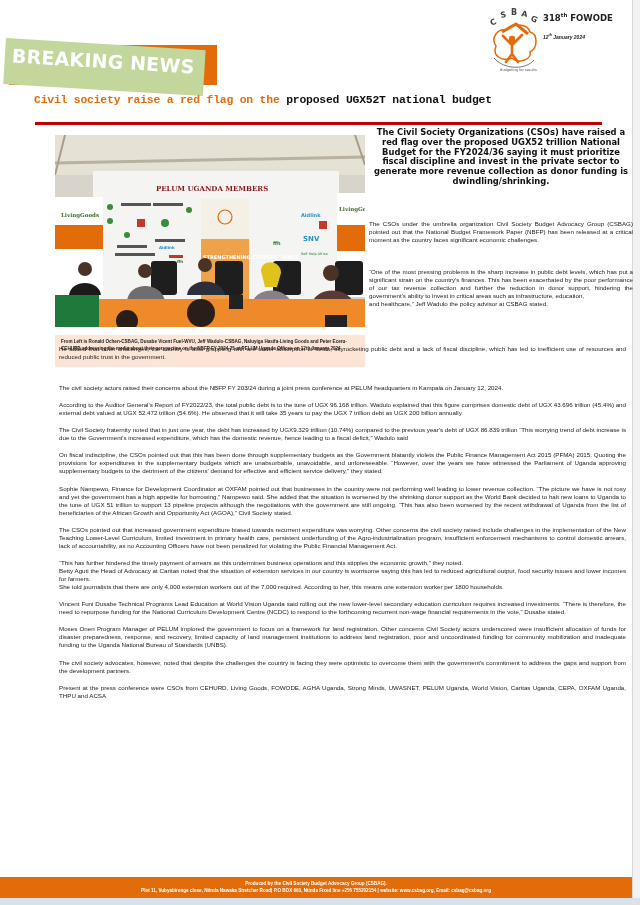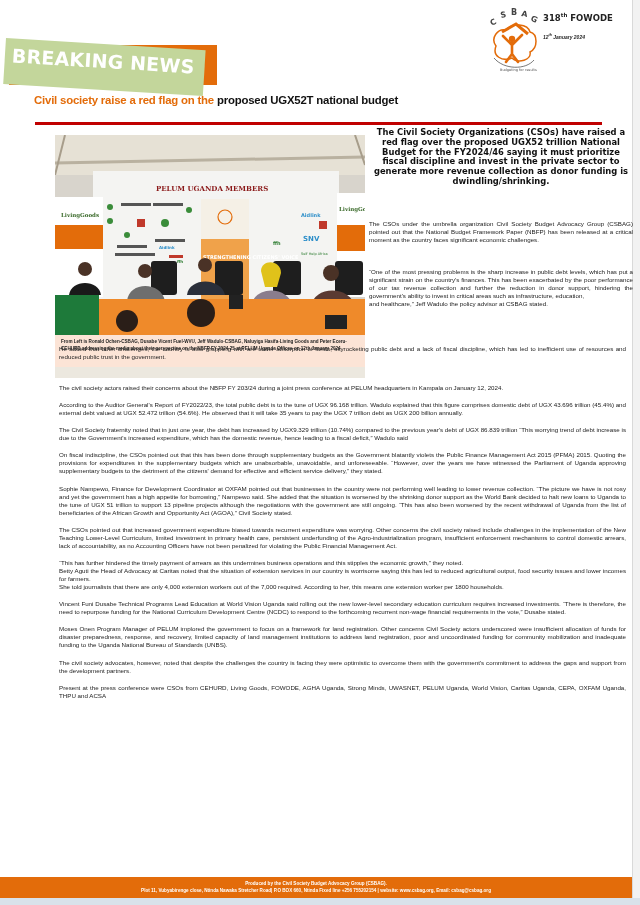--- a/index.html
+++ b/index.html
@@ -13,26 +13,26 @@
 
   .breaking { position: absolute; left: 6px; top: 38px; width: 200px; height: 46px; background: #c3d69b; transform: rotate(3.5deg); transform-origin: left top; }
   .breaking span { position: absolute; left: 7px; top: 6px; font-family: "DejaVu Sans", sans-serif; font-weight: bold; font-size: 19px; color: #fff; letter-spacing: 0.2px; white-space: nowrap; }
 
   .logo { position: absolute; left: 478px; top: 6px; width: 78px; height: 70px; }
   .edition { position: absolute; left: 543px; top: 12px; font-family: "DejaVu Sans", sans-serif; font-size: 8.5px; font-weight: bold; color: #222; }
   .edition sup { font-size: 5.5px; }
   .edition-date { position: absolute; left: 543px; top: 33px; font-size: 5px; font-style: italic; font-weight: bold; color: #222; }
   .edition-date sup { font-size: 3.5px; }
 
-  .headline { position: absolute; left: 34px; top: 94px; font-family: Liberation Sans, sans-serif; font-weight: bold; font-size: 11.4px; white-space: nowrap; letter-spacing: -0.2px; }
+  .headline { position: absolute; left: 34px; top: 94px; font-family: Liberation Mono, monospace; font-weight: bold; font-size: 11.4px; white-space: nowrap; letter-spacing: -0.2px; }
   .headline .h-orange { color: #e36c0a; }
   .headline .h-dark { color: #111; }
   .red-rule { position: absolute; left: 35px; top: 122px; width: 567px; height: 3px; background: #c00000; }
 
-  .photo { position: absolute; left: 55px; top: 135px; width: 310px; height: 243px; overflow: hidden; background: #ece8df; }
+  .photo { position: absolute; left: 55px; top: 135px; width: 310px; height: 192px; overflow: hidden; background: #ece8df; }
   .caption-box { position: absolute; left: 55px; top: 335px; width: 310px; height: 32px; background: #fce4d6; padding: 3px 6px; }
   .caption-box p { font-size: 4.6px; line-height: 1.55; color: #222; font-weight: bold; }
 
   .lead { position: absolute; left: 369px; top: 128px; width: 264px; text-align: center; font-family: "DejaVu Sans", sans-serif; font-weight: bold; font-size: 8.4px; line-height: 1.16; color: #111; }
 
   .col-text { position: absolute; left: 369px; width: 264px; font-size: 6.2px; line-height: 1.3; color: #222; text-align: justify; }
   .col-p1 { top: 220px; }
   .col-p2 { top: 268px; }
 
   .body-text { position: absolute; left: 59px; width: 567px; font-size: 6.2px; line-height: 1.3; color: #222; text-align: justify; }
@@ -148,21 +148,21 @@
     <circle cx="72" cy="186" r="11" fill="#2a1e18"></circle>
     <circle cx="146" cy="178" r="14" fill="#2a1e18"></circle>
     <rect x="174" y="160" width="14" height="14" fill="#222"></rect>
     <rect x="270" y="180" width="22" height="14" fill="#222"></rect>
   </svg>
 </div>
 <div class="caption-box">
   <p>From Left is Ronald Ochen-CSBAG, Dusabe Vicent Fuel-WVU, Jeff Wadulo-CSBAG, Naluyiga Hasifa-Living Goods and Peter Eceru-CEHURD addressing the media about their perspective on the NBFP FY 2024-25 at PELUM Uganda Offices on 12th January 2024</p>
 </div>
 
-<div class="lead">The Civil Society Organizations (CSOs) have raised a red flag over the proposed UGX52 trillion National Budget for the FY2024/46 saying it must prioritize fiscal discipline and invest in the private sector to generate more revenue collection as donor funding is dwindling/shrinking.</div>
+<div class="lead">The Civil Society Organizations (CSOs) have raised a red flag over the proposed UGX52 trillion National Budget for the FY2024/36 saying it must prioritize fiscal discipline and invest in the private sector to generate more revenue collection as donor funding is dwindling/shrinking.</div>
 <div class="col-text col-p1">The CSOs under the umbrella organization Civil Society Budget Advocacy Group (CSBAG) pointed out that the National Budget Framework Paper (NBFP) has been released at a critical moment as the country faces significant economic challenges.</div>
 <div class="col-text col-p2">
   <div>“One of the most pressing problems is the sharp increase in public debt levels, which has put a significant strain on the country's finances. This has been exacerbated by the poor performance of our tax revenue collection and further the reduction in donor support, hindering the government's ability to invest in critical areas such as infrastructure, education,</div>
   <div>and healthcare,” Jeff Wadulo the policy advisor at CSBAG stated.</div>
 </div>
 
 <div class="body-text" style="top:345px;">
   <p style="margin-left:0; text-indent:0;">He added that other challenges, the country is also grappling with are under absorption of funds, skyrocketing public debt and a lack of fiscal discipline, which has led to inefficient use of resources and reduced public trust in the government.</p>
 </div>
 <div class="body-text" style="top:384px;">

